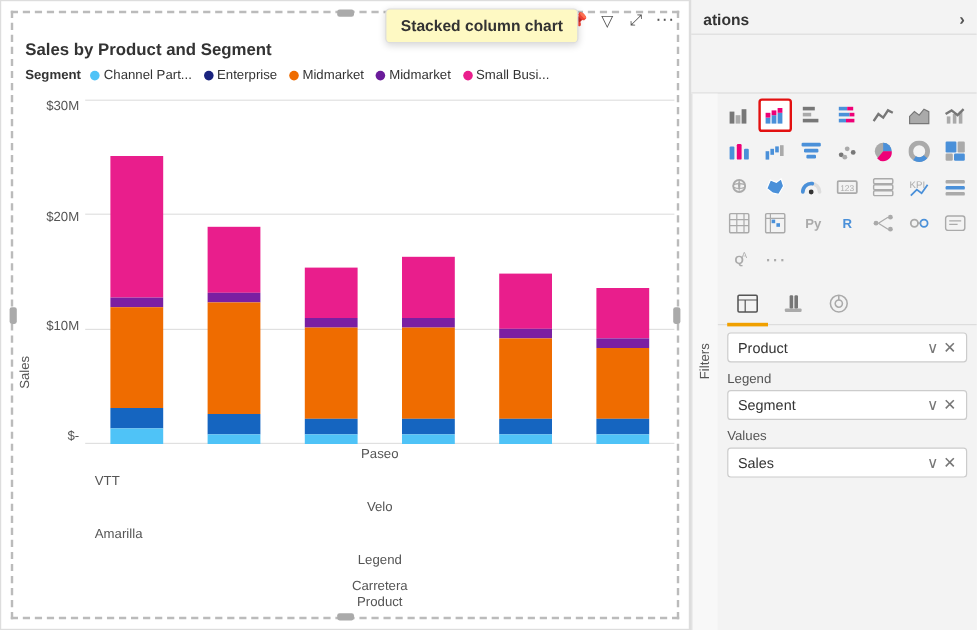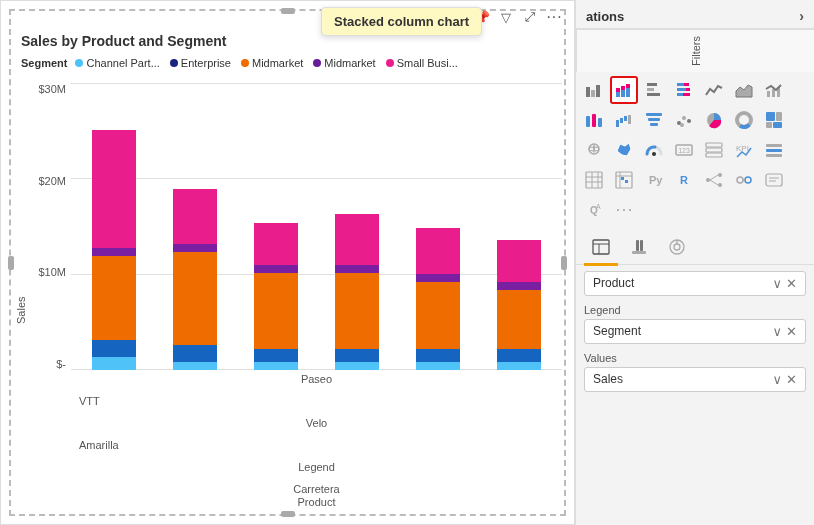--- a/index.html
+++ b/index.html
@@ -305,23 +305,24 @@
       padding: 6px 3px;
       background: #f8f8f8;
       display: flex;
       align-items: center;
       justify-content: center;
       cursor: pointer;
     }
 
     .right-panel-top {
       display: flex;
-      flex-direction: column;
+      flex-direction: row;
       flex: 1;
       border-top: 1px solid #ddd;
+      margin-top: 48px;
     }
 
     .right-panel-main {
       flex: 1;
       display: flex;
       flex-direction: column;
     }
   </style>
 </head>
 <body>

